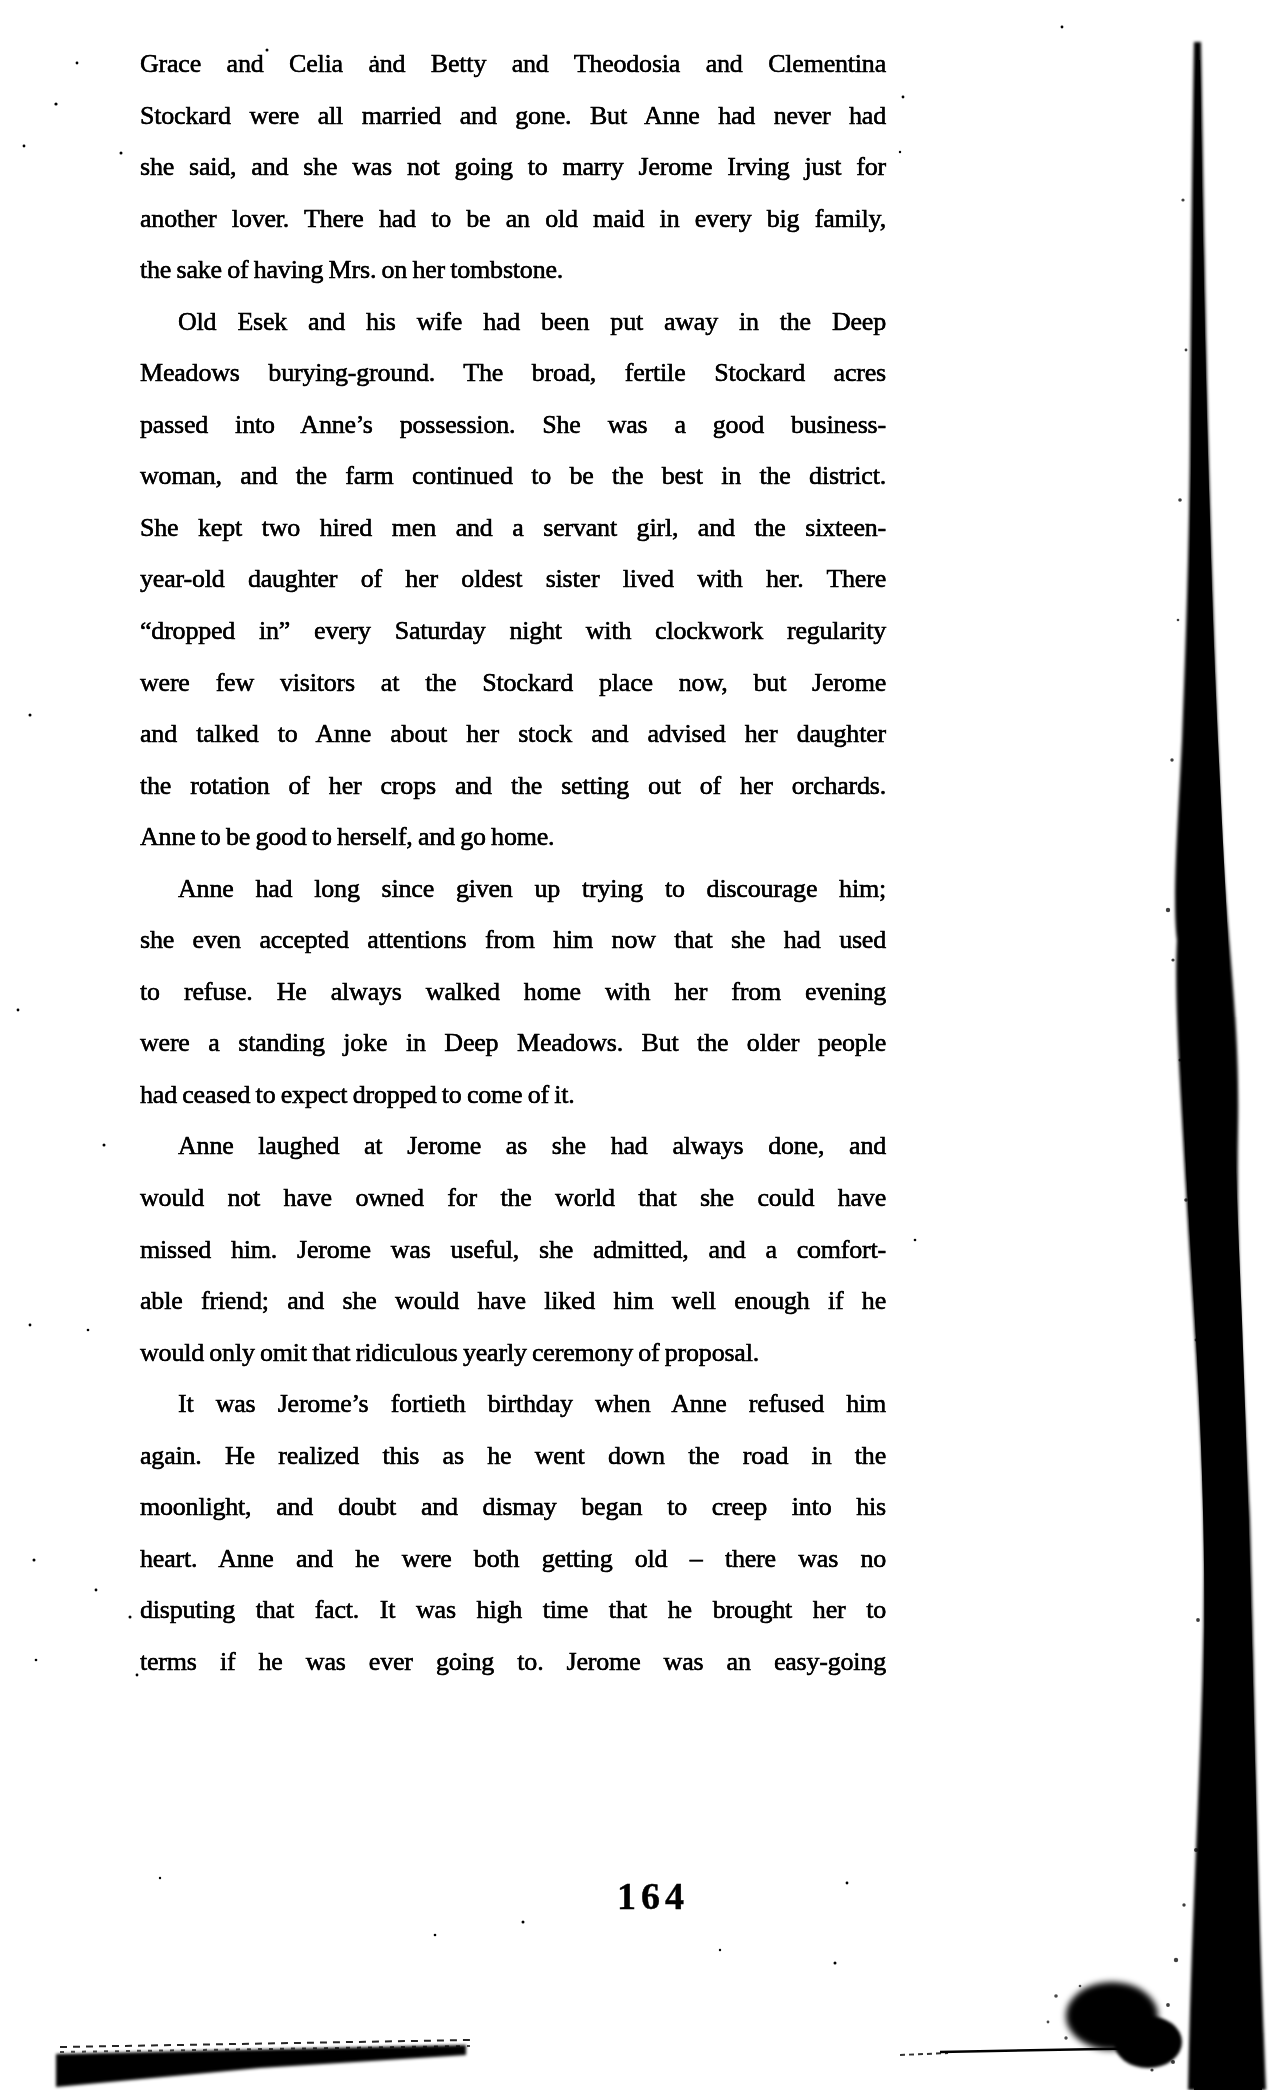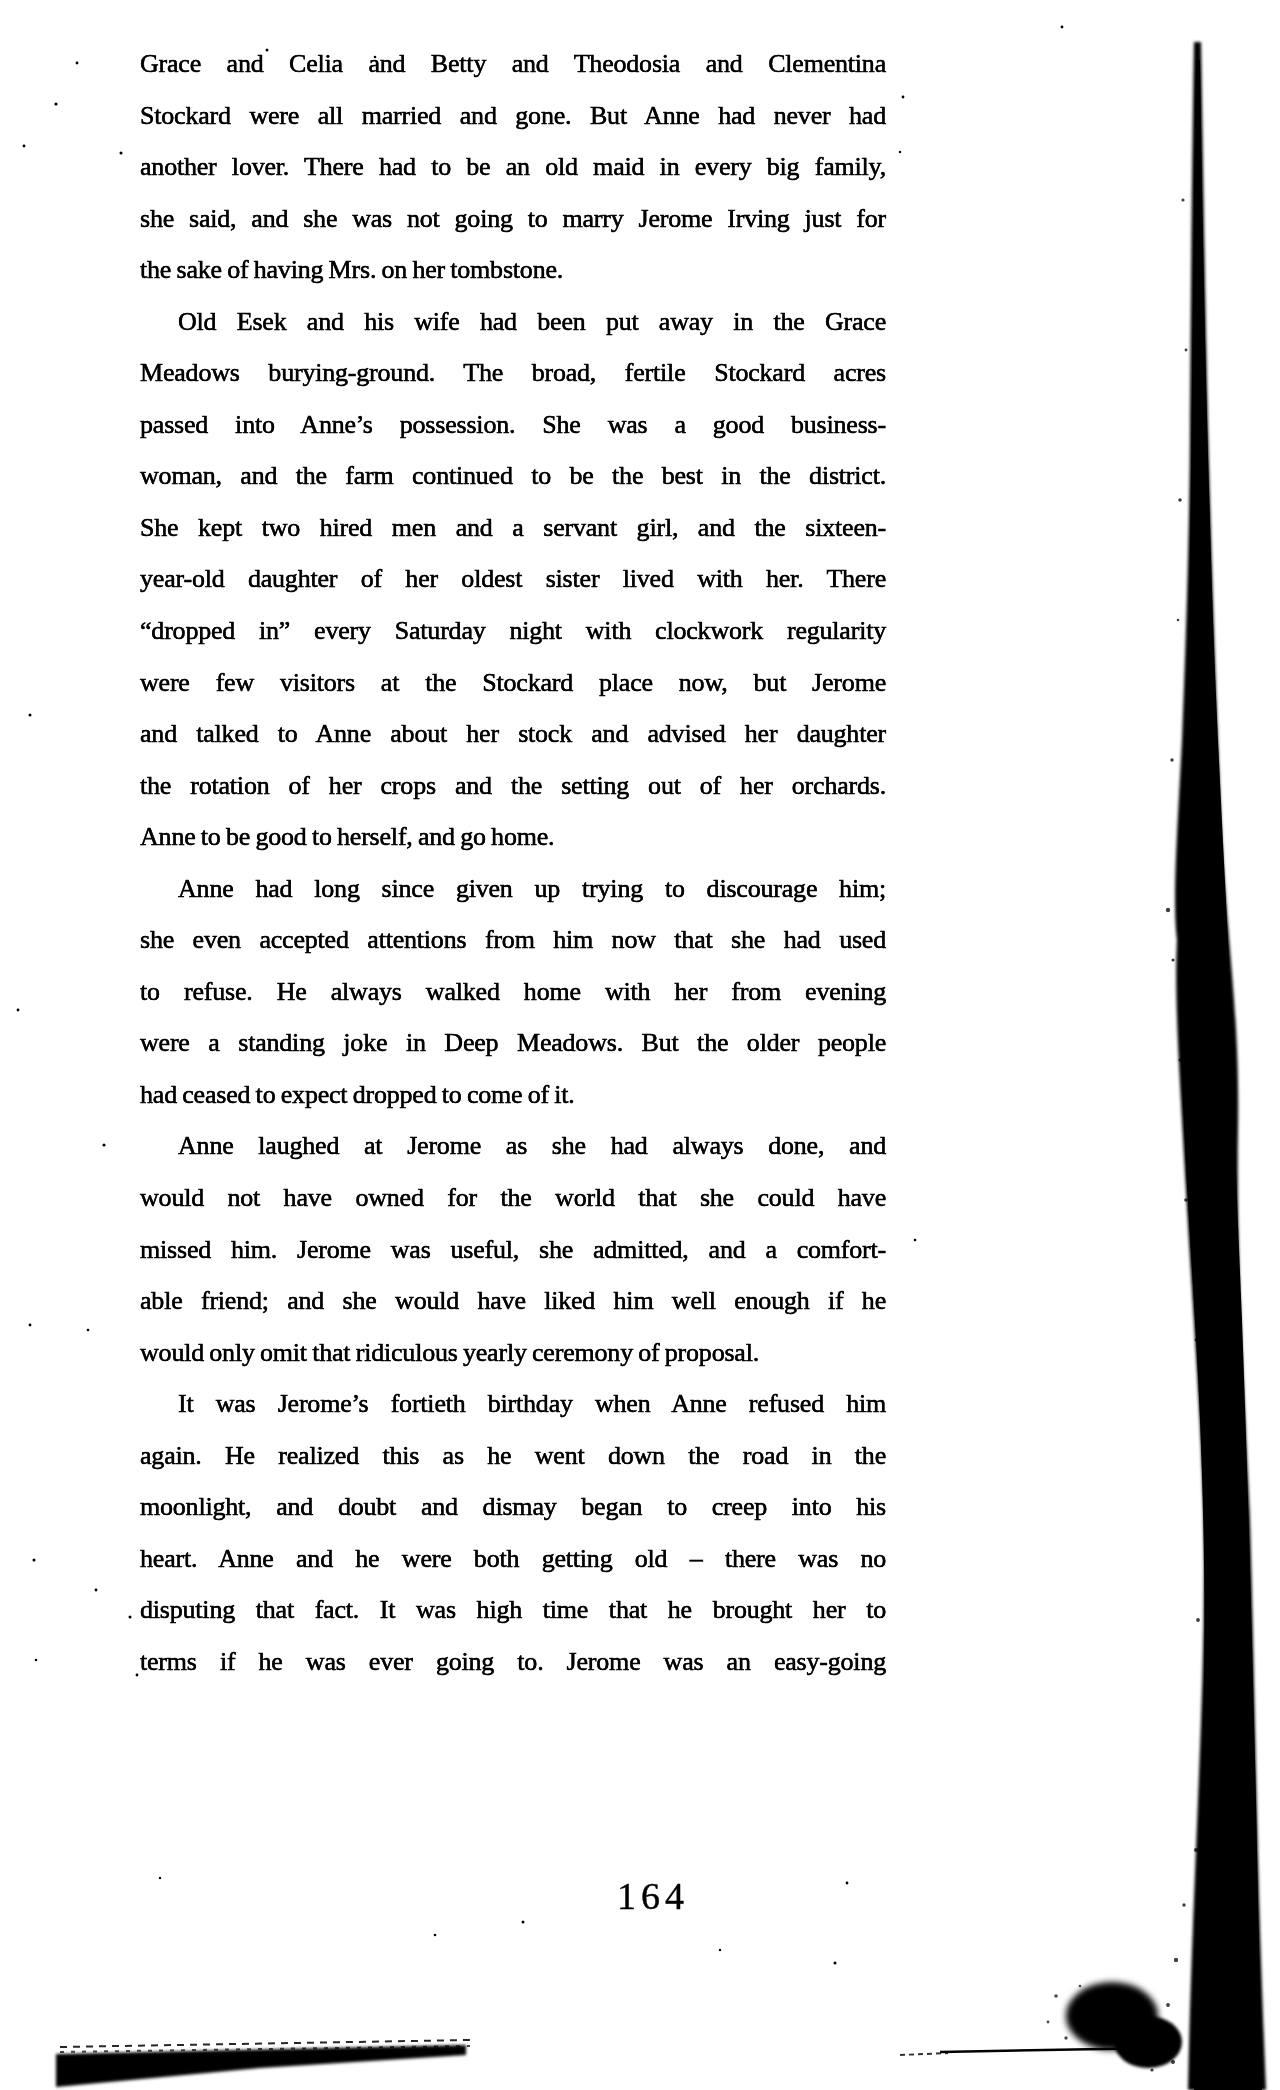--- a/index.html
+++ b/index.html
@@ -30,39 +30,40 @@
   }
   .line.indent{ padding-left:38px; }
   .line.para-end{ text-align-last:auto; }
   .folio{
     position:absolute;
     left:588px;top:1874px;
     width:130px;
     text-align:center;
     font-size:38px;
     letter-spacing:5px;
+    font-weight:bold;
     -webkit-text-stroke:0.4px #000;
   }
   svg.artifacts{
     position:absolute;left:0;top:0;
     pointer-events:none;
   }
 </style>
 </head>
 <body>
 
 <div class="page">
 
   <div class="text-block">
       <div class="line">Grace and Celia and Betty and Theodosia and Clementina</div>
       <div class="line">Stockard were all married and gone. But Anne had never had</div>
+      <div class="line">she said, and she was not going to marry Jerome Irving just for</div>
       <div class="line">another lover. There had to be an old maid in every big family,</div>
-      <div class="line">she said, and she was not going to marry Jerome Irving just for</div>
       <div class="line para-end">the sake of having Mrs. on her tombstone.</div>
-      <div class="line indent">Old Esek and his wife had been put away in the Grace</div>
+      <div class="line indent">Old Esek and his wife had been put away in the Deep</div>
       <div class="line">Meadows burying-ground. The broad, fertile Stockard acres</div>
       <div class="line">passed into Anne’s possession. She was a good business-</div>
       <div class="line">woman, and the farm continued to be the best in the district.</div>
       <div class="line">She kept two hired men and a servant girl, and the sixteen-</div>
       <div class="line">year-old daughter of her oldest sister lived with her. There</div>
       <div class="line">“dropped in” every Saturday night with clockwork regularity</div>
       <div class="line">were few visitors at the Stockard place now, but Jerome</div>
       <div class="line">and talked to Anne about her stock and advised her daughter</div>
       <div class="line">the rotation of her crops and the setting out of her orchards.</div>
       <div class="line para-end">Anne to be good to herself, and go home.</div>

